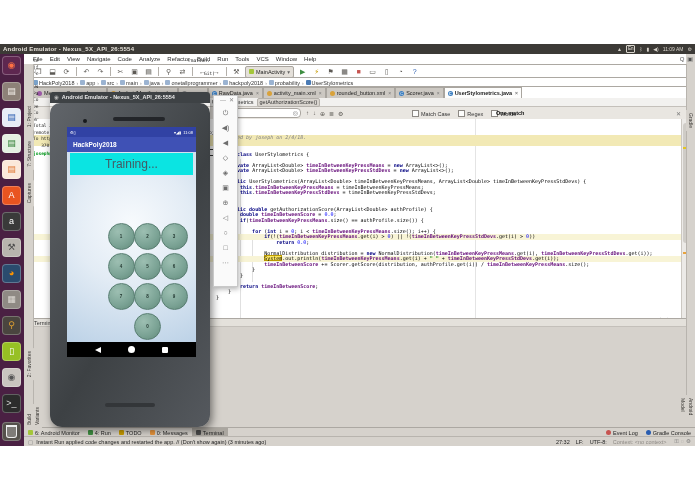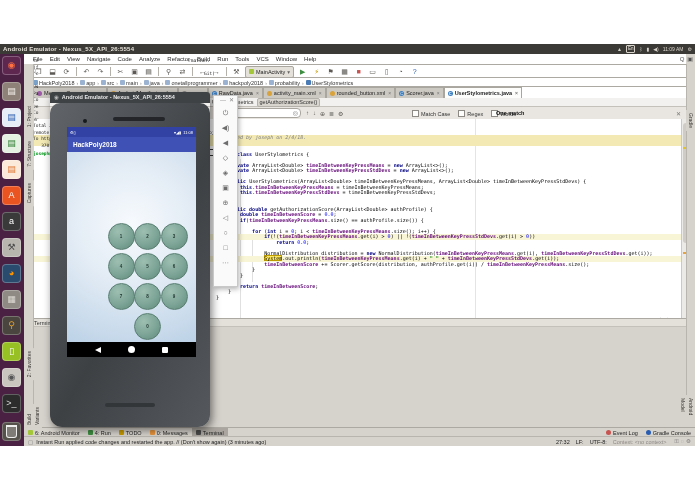--- a/index.html
+++ b/index.html
@@ -516,20 +516,23 @@
         <div id="pstatus">
           <span id="pstat-left"><span>⚙</span><span>▯</span></span>
           <span class="sp">
             <span id="pstat-right"><span>▾</span><span>◢</span><span>▮</span></span>
             <span>11:08</span>
           </span>
         </div>
         <div id="pappbar">
           <span>HackPoly2018</span>
         </div>
+        <div id="pbanner">
+          <span>Training...</span>
+        </div>
         <div id="keypad">
             <div class="key" style="left: 40.5px; top: 95.5px;">1</div>
             <div class="key" style="left: 67px; top: 95.5px;">2</div>
             <div class="key" style="left: 93.5px; top: 95.5px;">3</div>
             <div class="key" style="left: 40.5px; top: 125.5px;">4</div>
             <div class="key" style="left: 67px; top: 125.5px;">5</div>
             <div class="key" style="left: 93.5px; top: 125.5px;">6</div>
             <div class="key" style="left: 40.5px; top: 155.5px;">7</div>
             <div class="key" style="left: 67px; top: 155.5px;">8</div>
             <div class="key" style="left: 93.5px; top: 155.5px;">9</div>

